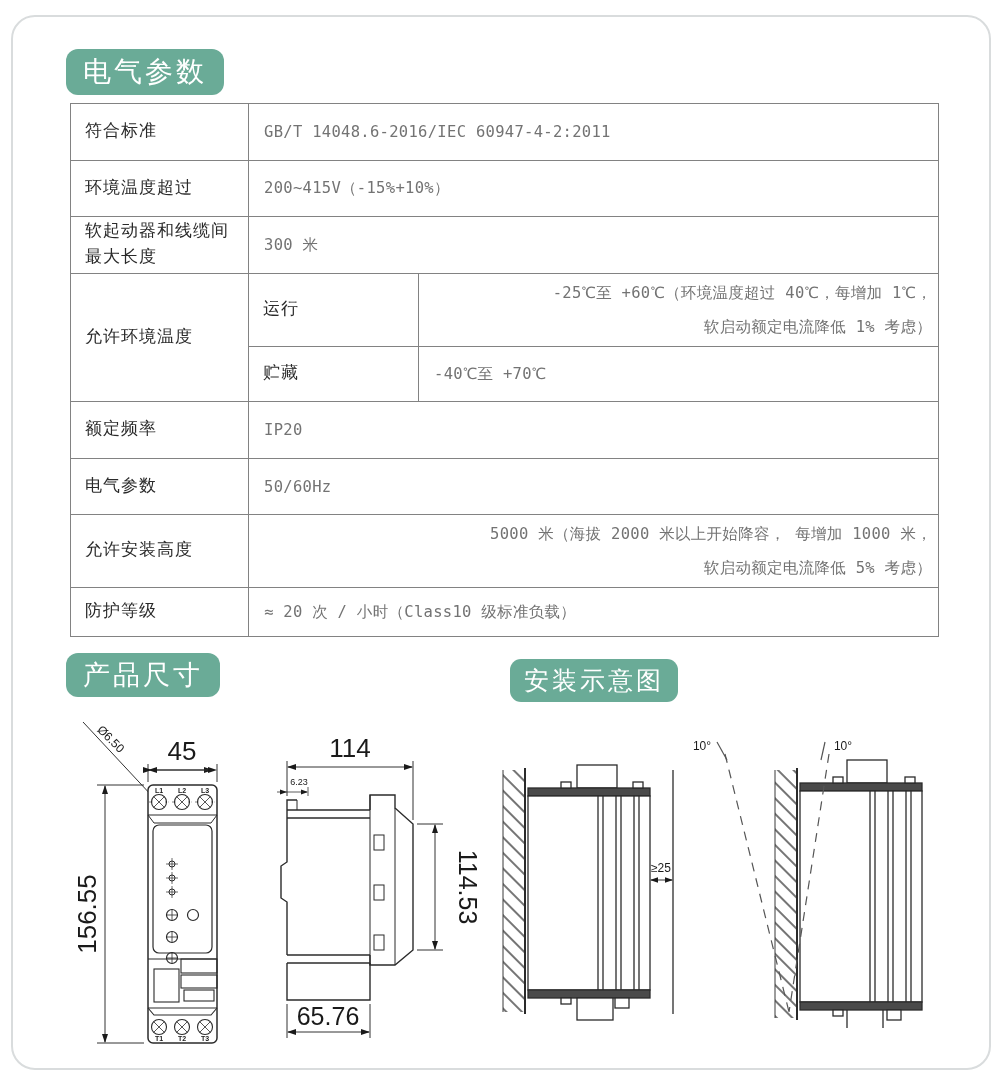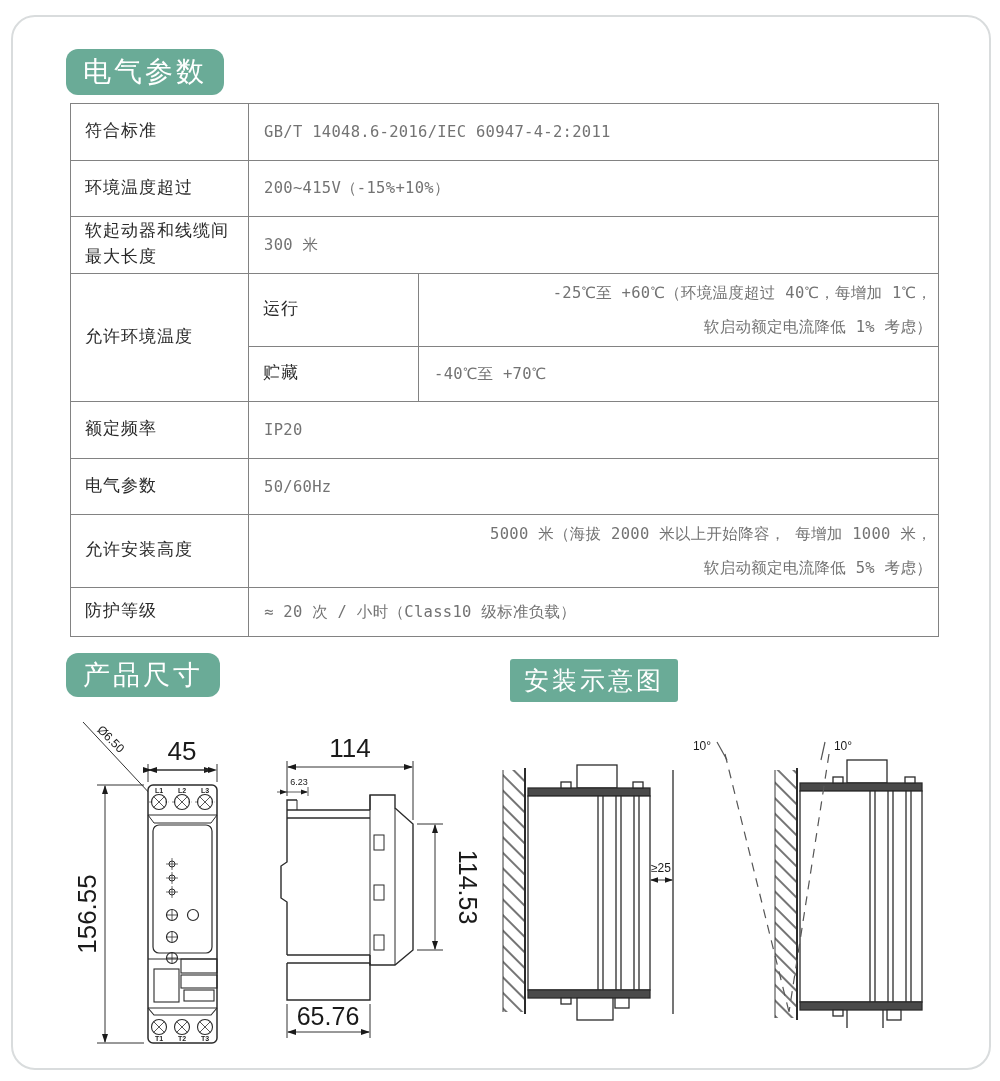--- a/index.html
+++ b/index.html
@@ -10,21 +10,21 @@
   .frame{
     position:absolute;left:11px;top:15px;width:976px;height:1051px;
     border:2px solid #d9dcdd;border-radius:24px;
   }
   .badge{
     position:absolute;display:inline-block;background:#6aab97;color:#ffffff;
     border-radius:12px;padding:4px 17px;letter-spacing:3px;font-weight:500;
   }
   .badge.b1{left:66px;top:49px;font-size:28px;}
   .badge.b2{left:66px;top:653px;font-size:27px;}
-  .badge.b3{left:510px;top:659px;font-size:25px;border-radius:3px;padding:5px 14px;}
+  .badge.b3{left:510px;top:659px;font-size:25px;border-radius:11px;padding:5px 14px;}
   table.spec{
     position:absolute;left:70px;top:103px;width:868px;
     border-collapse:collapse;table-layout:fixed;
   }
   table.spec td{border:1px solid #828282;vertical-align:middle;background:#fff;}
   td.lbl{font-size:17px;color:#2a2a2a;padding:2px 8px 2px 14px;line-height:26px;letter-spacing:1px;font-family:Liberation Mono, monospace;}
   td.val,div.vline{
     font-family:"DejaVu Sans Mono","Liberation Mono",monospace;
     font-size:15.5px;color:#737373;letter-spacing:0.3px;
   }

